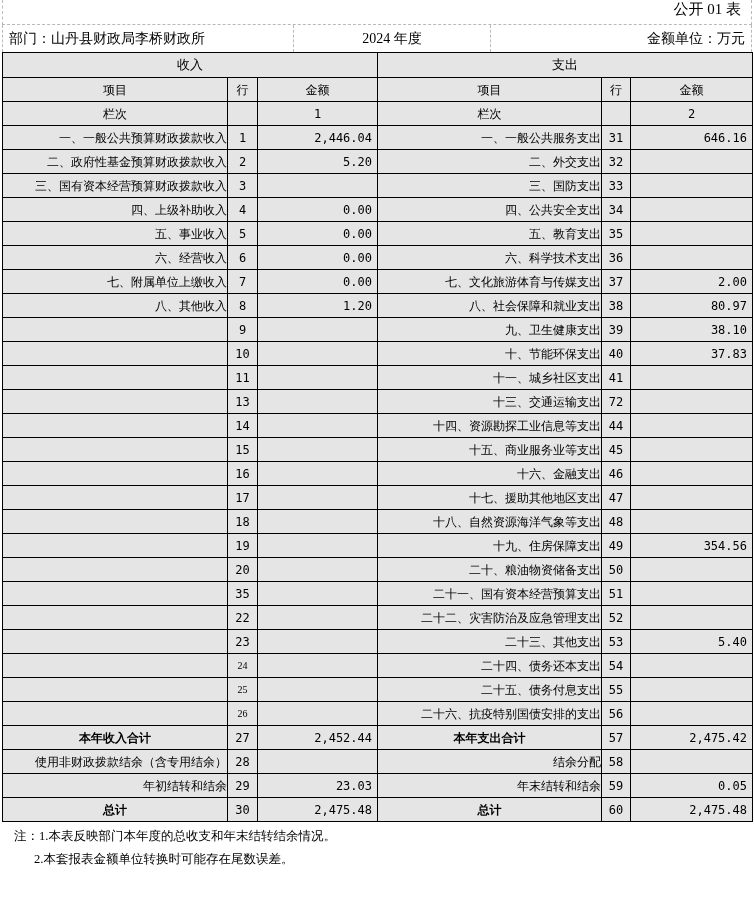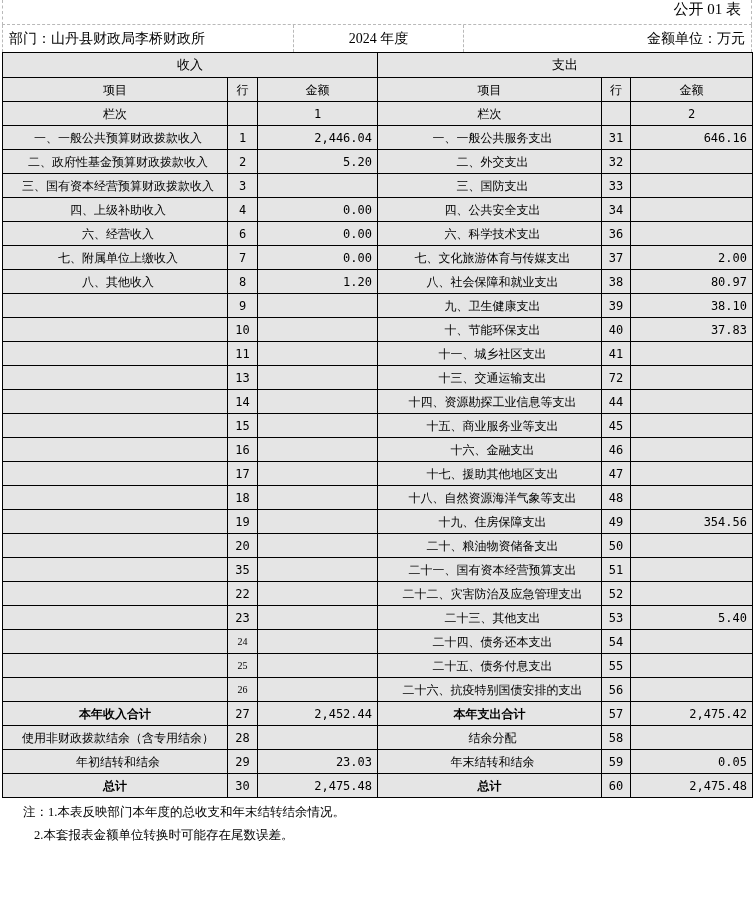--- a/index.html
+++ b/index.html
@@ -15,51 +15,51 @@
     display:flex; justify-content:flex-end; align-items:flex-start;
     padding-right:10px; font-size:15px;
   }
   .meta-band {
     height:27px; margin:0 2px;
     border-left:1px dashed #b9b9b9; border-right:1px dashed #b9b9b9;
     display:flex; align-items:stretch; font-size:14px;
   }
   .meta-dept { width:290px; display:flex; align-items:center; padding-left:6px; }
   .meta-year {
-    width:171px; display:flex; align-items:center; justify-content:center;
+    width:198px; display:flex; align-items:center; justify-content:center;
     border-left:1px dashed #b9b9b9; border-right:1px dashed #b9b9b9;
   }
   .meta-unit { flex:1; display:flex; align-items:center; justify-content:flex-end; padding-right:6px; }
 
   table.budget {
     border-collapse:collapse; table-layout:fixed;
     width:750px; margin-left:2px; background:#e5e5e5;
   }
   table.budget td {
     border:1px solid #000; height:24px;
     font-size:12px; line-height:22px;
     overflow:hidden; white-space:nowrap; vertical-align:middle;
   }
   tr.sec-row td { height:25px; text-align:center; font-size:13px; }
   tr.colhead-row td, tr.lanci-row td { text-align:center; }
-  td.item { text-align:center; padding-left:6px; }
+  td.item { text-align:right; padding-left:6px; }
   td.item.total { text-align:center; padding-left:0; font-weight:bold; }
   td.rownum {
     text-align:center;
     font-family:"DejaVu Sans Mono","Liberation Mono",monospace; font-size:11.5px;
   }
   td.rownum.small { font-size:10px; font-family:"Liberation Serif",serif; }
   td.amount {
     text-align:right; padding-right:5px;
     font-family:"DejaVu Sans Mono","Liberation Mono",monospace; font-size:11.5px;
   }
   td.lanci-num { font-family:"DejaVu Sans Mono","Liberation Mono",monospace; font-size:11.5px; }
 
   .notes { margin-top:3px; font-size:12.5px; line-height:23px; }
-  .note-line-1 { padding-left:23px; }
+  .note-line-1 { padding-left:14px; }
   .note-line-2 { padding-left:34px; }
 </style>
 </head>
 <body>
 
 <div class="top-strip">
   <span>公开 01 表</span>
 </div>
 
 <div class="meta-band">
@@ -126,20 +126,28 @@
       </tr>
       <tr>
         <td class="item">四、上级补助收入</td>
         <td class="rownum">4</td>
         <td class="amount">0.00</td>
         <td class="item">四、公共安全支出</td>
         <td class="rownum">34</td>
         <td class="amount"></td>
       </tr>
       <tr>
+        <td class="item">五、事业收入</td>
+        <td class="rownum">5</td>
+        <td class="amount">0.00</td>
+        <td class="item">五、教育支出</td>
+        <td class="rownum">35</td>
+        <td class="amount"></td>
+      </tr>
+      <tr>
         <td class="item">六、经营收入</td>
         <td class="rownum">6</td>
         <td class="amount">0.00</td>
         <td class="item">六、科学技术支出</td>
         <td class="rownum">36</td>
         <td class="amount"></td>
       </tr>
       <tr>
         <td class="item">七、附属单位上缴收入</td>
         <td class="rownum">7</td>

